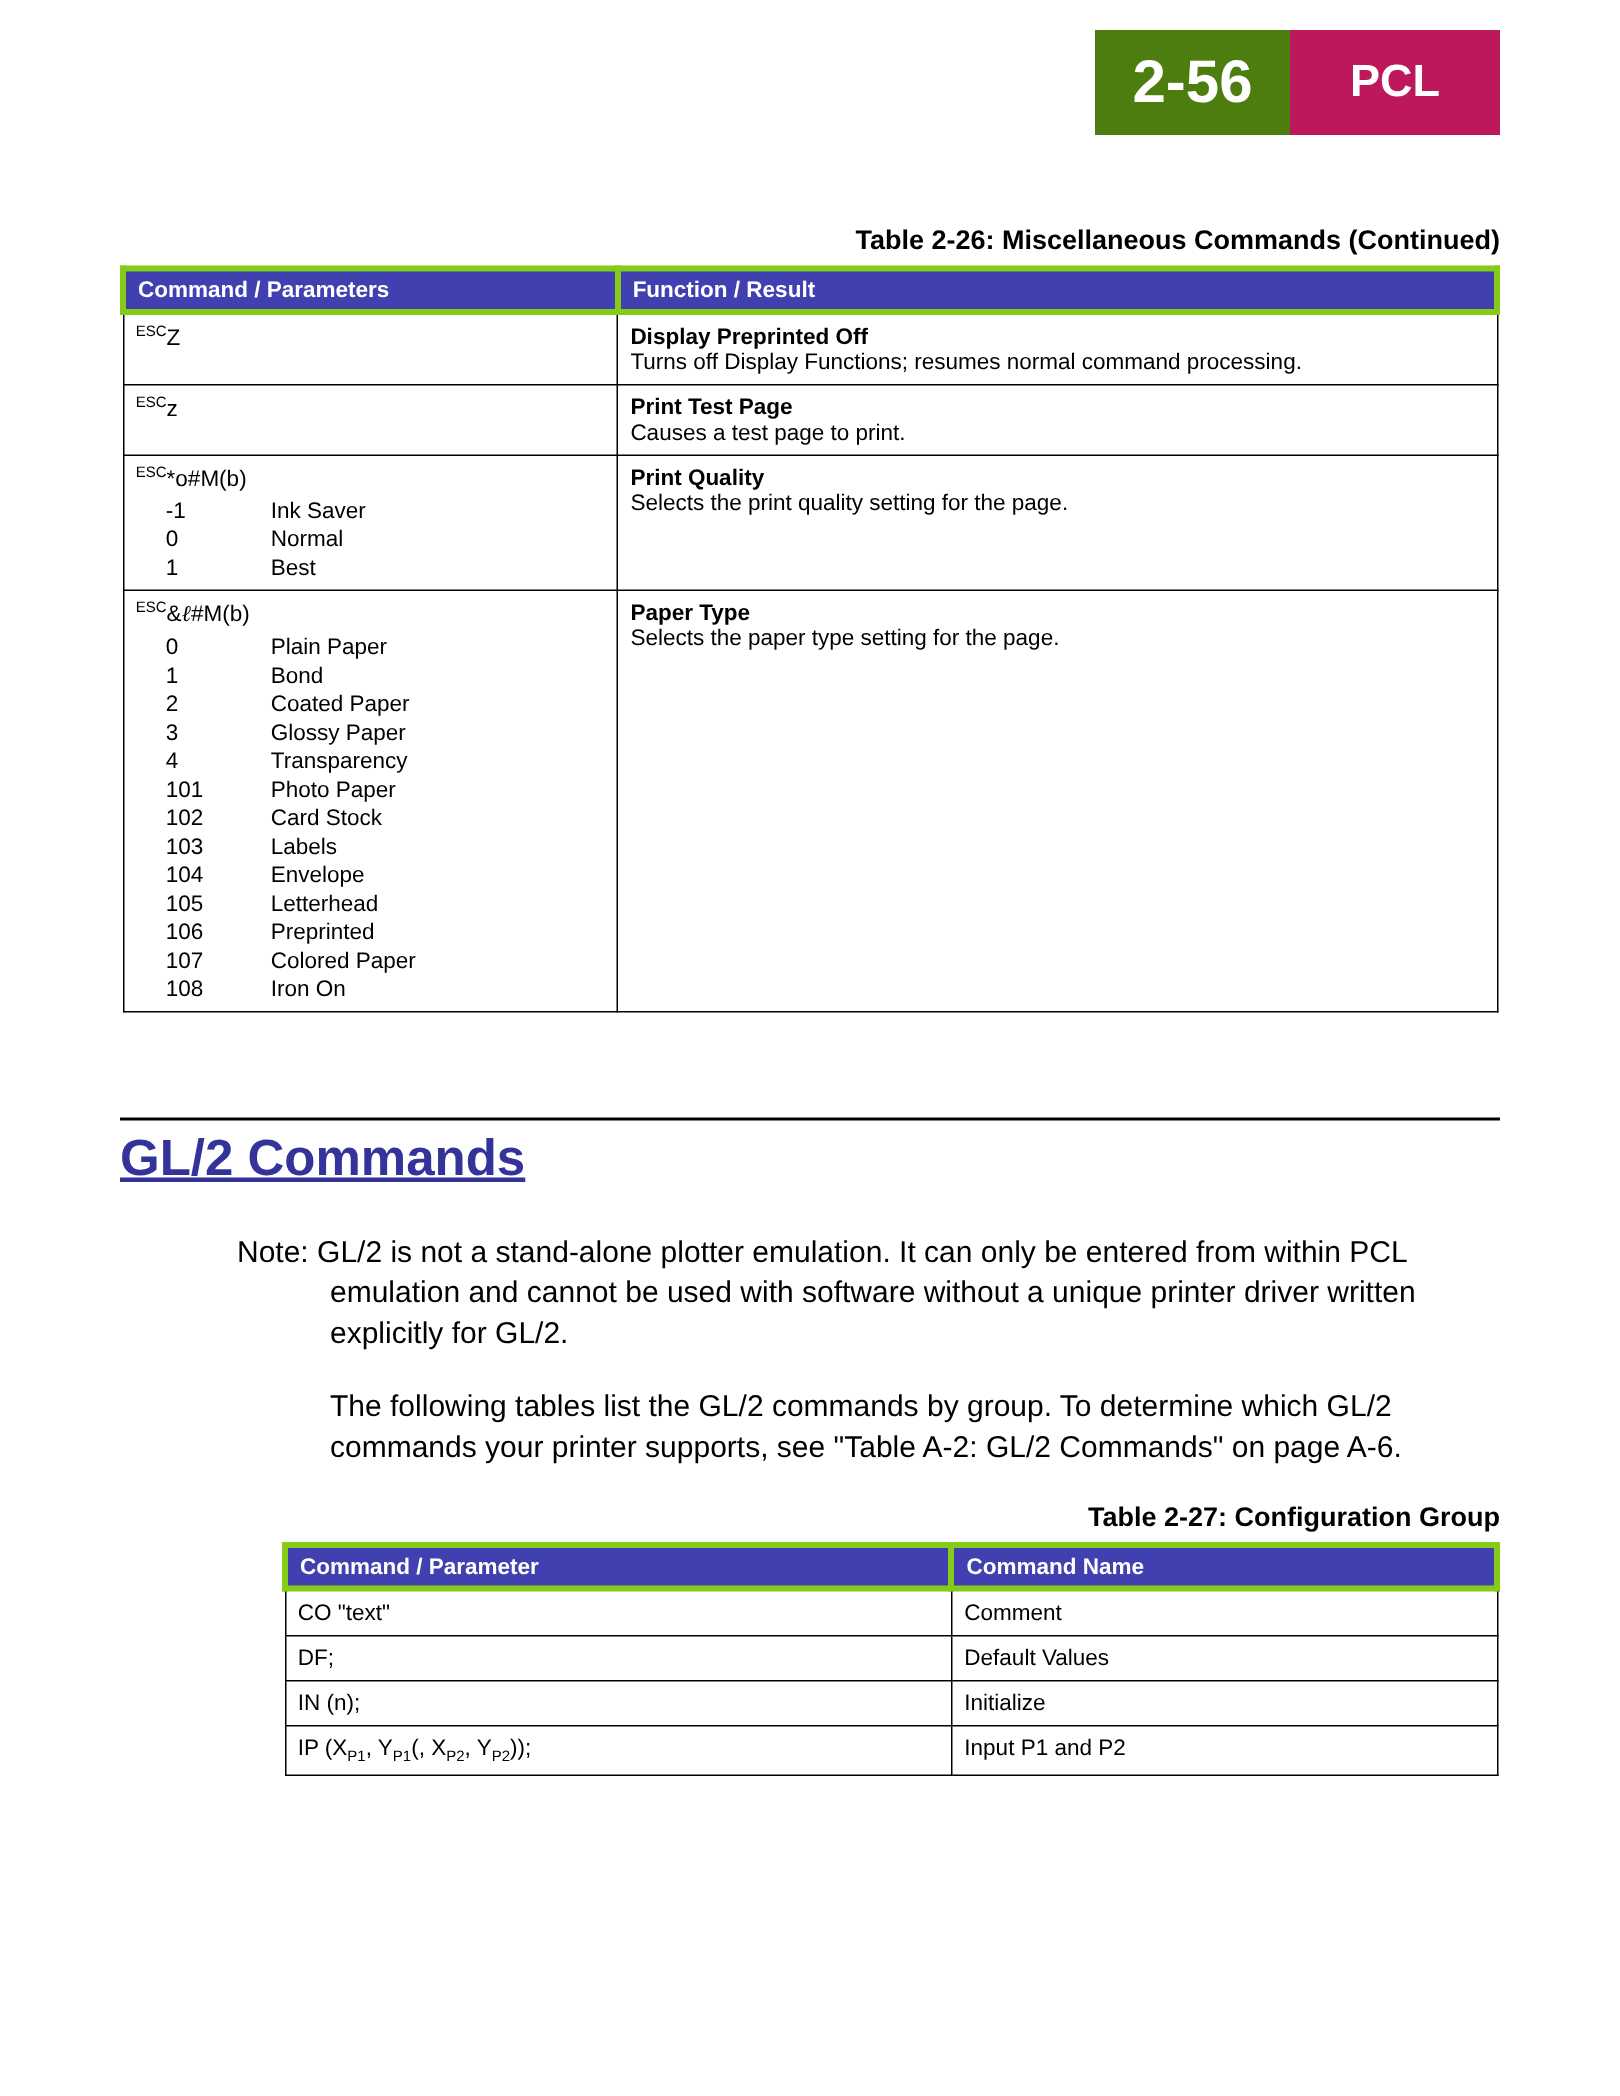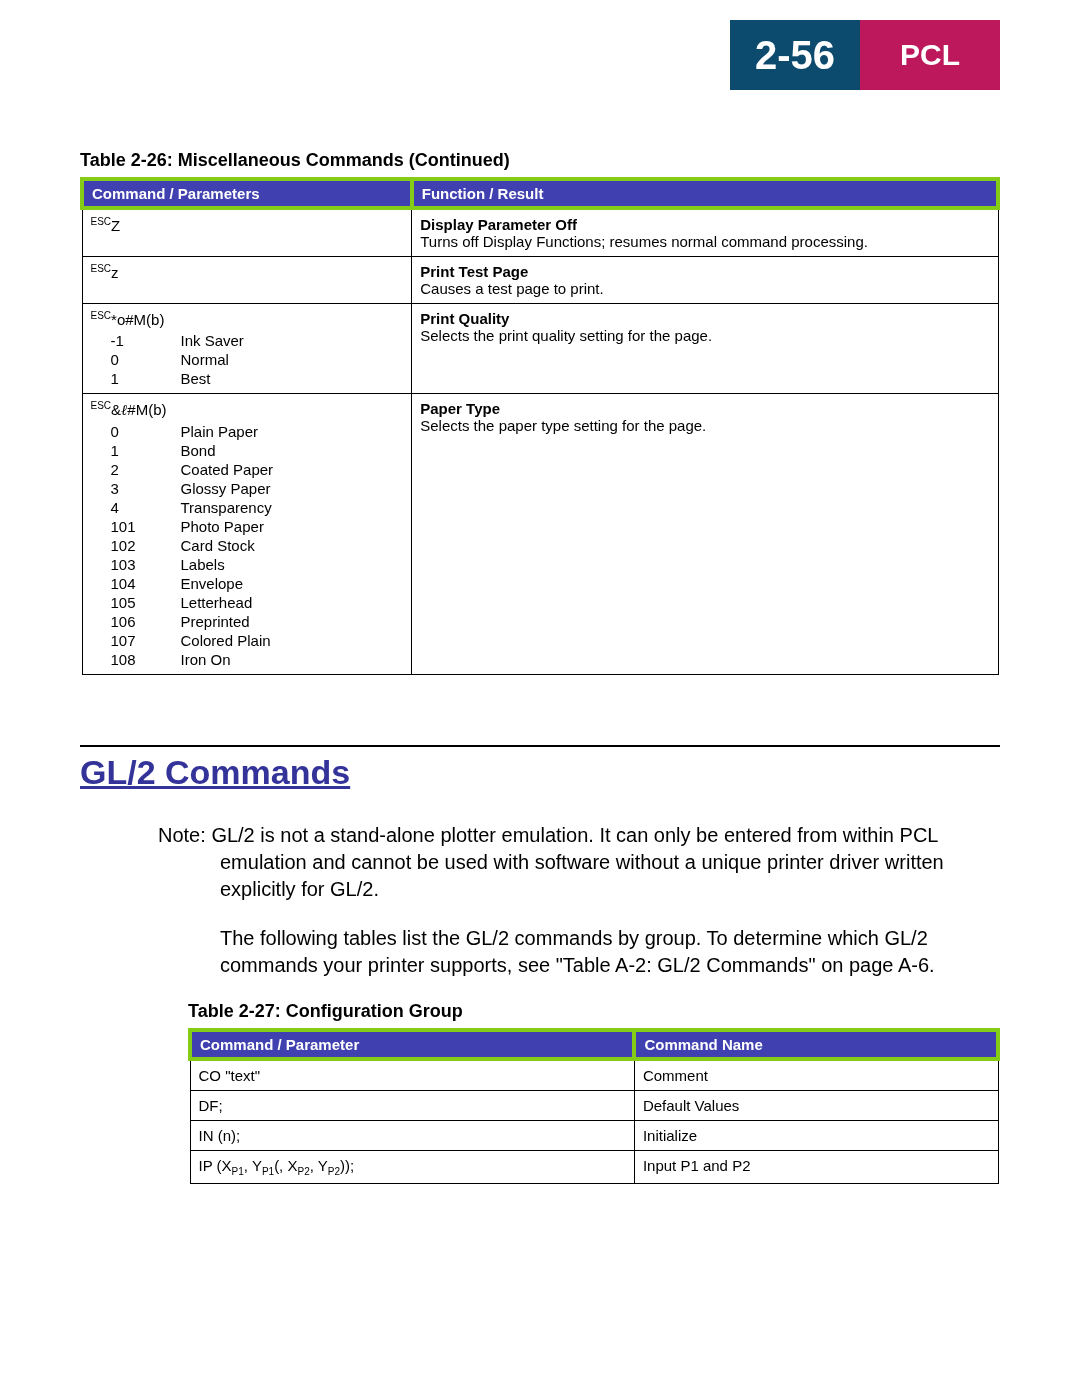--- a/index.html
+++ b/index.html
@@ -17,21 +17,21 @@
     display: flex;
     justify-content: flex-end;
     margin-bottom: 60px;
   }
   .header-box {
     display: flex;
     align-items: stretch;
     height: 70px;
   }
   .page-num {
-    background: #0c4a6e;
+    background: #4d7c0f;
     color: #fff;
     font-size: 40px;
     font-weight: bold;
     display: flex;
     align-items: center;
     justify-content: center;
     padding: 0 25px;
   }
   .pcl-label {
     background: #be185d;
@@ -40,20 +40,21 @@
     font-weight: bold;
     display: flex;
     align-items: center;
     justify-content: center;
     padding: 0 40px;
   }
   .table-caption {
     font-weight: bold;
     font-size: 18px;
     margin: 10px 0 6px 0;
+    text-align: right;
   }
   table {
     width: 100%;
     border-collapse: collapse;
     font-size: 15px;
   }
   th {
     background: #4040b0;
     color: #fff;
     text-align: left;
@@ -141,21 +142,21 @@
         <th style="width:36%">Command / Parameters</th>
         <th>Function / Result</th>
       </tr>
     </thead>
     <tbody id="t1body">
         <tr>
           <td>
             <div><span class="esc">ESC</span><span>Z</span></div>
           </td>
           <td>
-            <div class="func-title">Display Parameter Off</div>
+            <div class="func-title">Display Preprinted Off</div>
             <div>Turns off Display Functions; resumes normal command processing.</div>
           </td>
         </tr>
         <tr>
           <td>
             <div><span class="esc">ESC</span><span>z</span></div>
           </td>
           <td>
             <div class="func-title">Print Test Page</div>
             <div>Causes a test page to print.</div>
@@ -198,21 +199,21 @@
               <span>Card Stock</span>
               <span>103</span>
               <span>Labels</span>
               <span>104</span>
               <span>Envelope</span>
               <span>105</span>
               <span>Letterhead</span>
               <span>106</span>
               <span>Preprinted</span>
               <span>107</span>
-              <span>Colored Plain</span>
+              <span>Colored Paper</span>
               <span>108</span>
               <span>Iron On</span>
             </div>
           </td>
           <td>
             <div class="func-title">Paper Type</div>
             <div>Selects the paper type setting for the page.</div>
           </td>
         </tr>
       </tbody>

